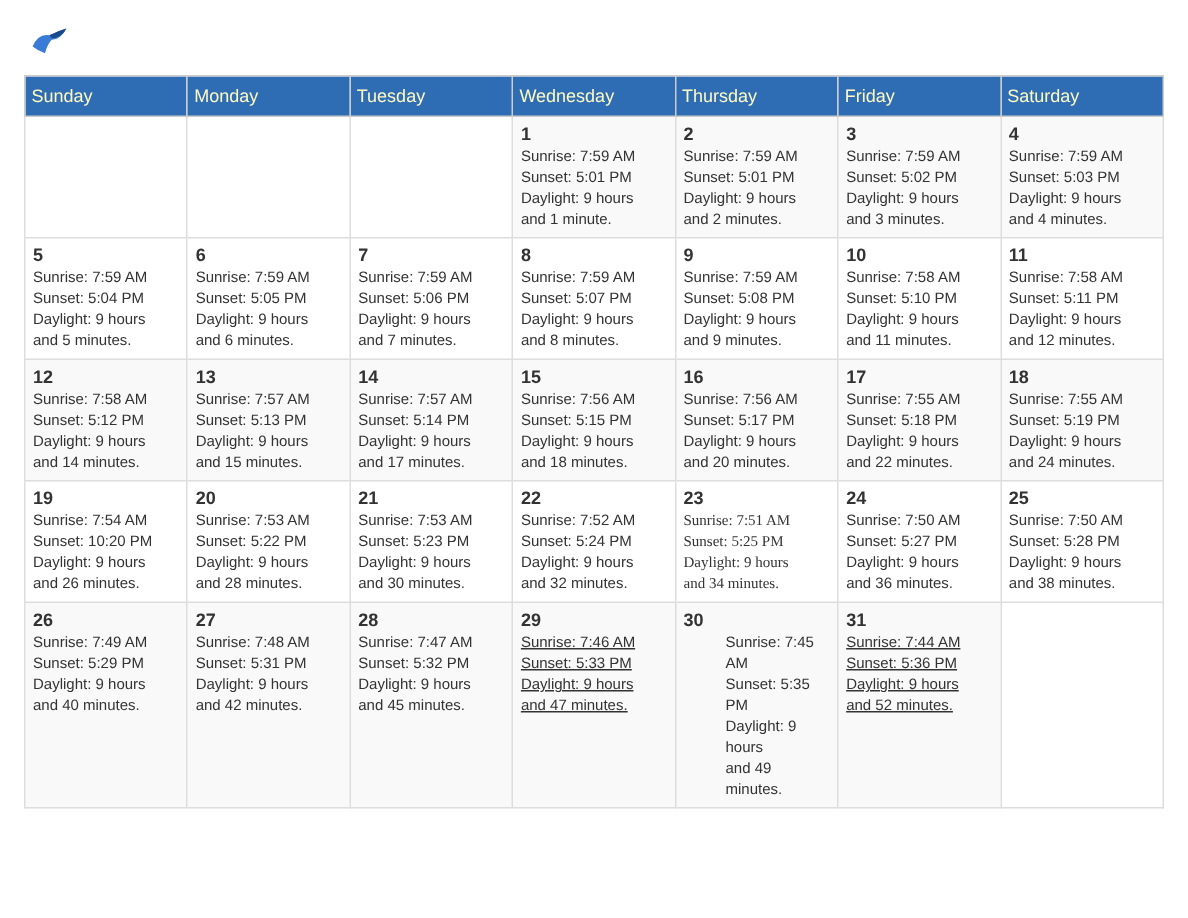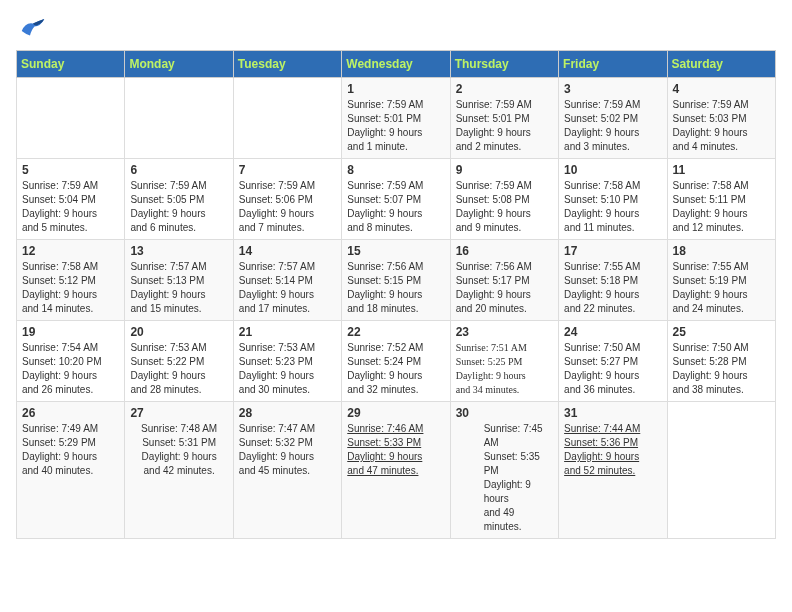--- a/index.html
+++ b/index.html
@@ -37,23 +37,23 @@
       font-size: 16px;
       color: #555;
     }
     table {
       width: 100%;
       border-collapse: collapse;
       table-layout: fixed;
     }
     thead tr th {
       background-color: #2e6db4;
-      color: #bef264;
+      color: #fef9c3;
       font-size: 12px;
-      font-weight: bold;
+      font-weight: normal;
       padding: 6px 4px;
       text-align: left;
       border: 1px solid #ccc;
     }
     tbody tr td {
       vertical-align: top;
       border: 1px solid #ddd;
       padding: 4px 5px;
       font-size: 10px;
       color: #333;
@@ -300,21 +300,21 @@
       <tr>
         <td>
           <div class="day-number">26</div>
           <div class="day-info" style="white-space: pre-line;">Sunrise: 7:49 AM
 Sunset: 5:29 PM
 Daylight: 9 hours
 and 40 minutes.</div>
         </td>
         <td>
           <div class="day-number">27</div>
-          <div class="day-info" style="white-space: pre-line; text-align: center;">Sunrise: 7:48 AM
+          <div class="day-info" style="white-space: pre-line;">Sunrise: 7:48 AM
 Sunset: 5:31 PM
 Daylight: 9 hours
 and 42 minutes.</div>
         </td>
         <td>
           <div class="day-number">28</div>
           <div class="day-info" style="white-space: pre-line;">Sunrise: 7:47 AM
 Sunset: 5:32 PM
 Daylight: 9 hours
 and 45 minutes.</div>

